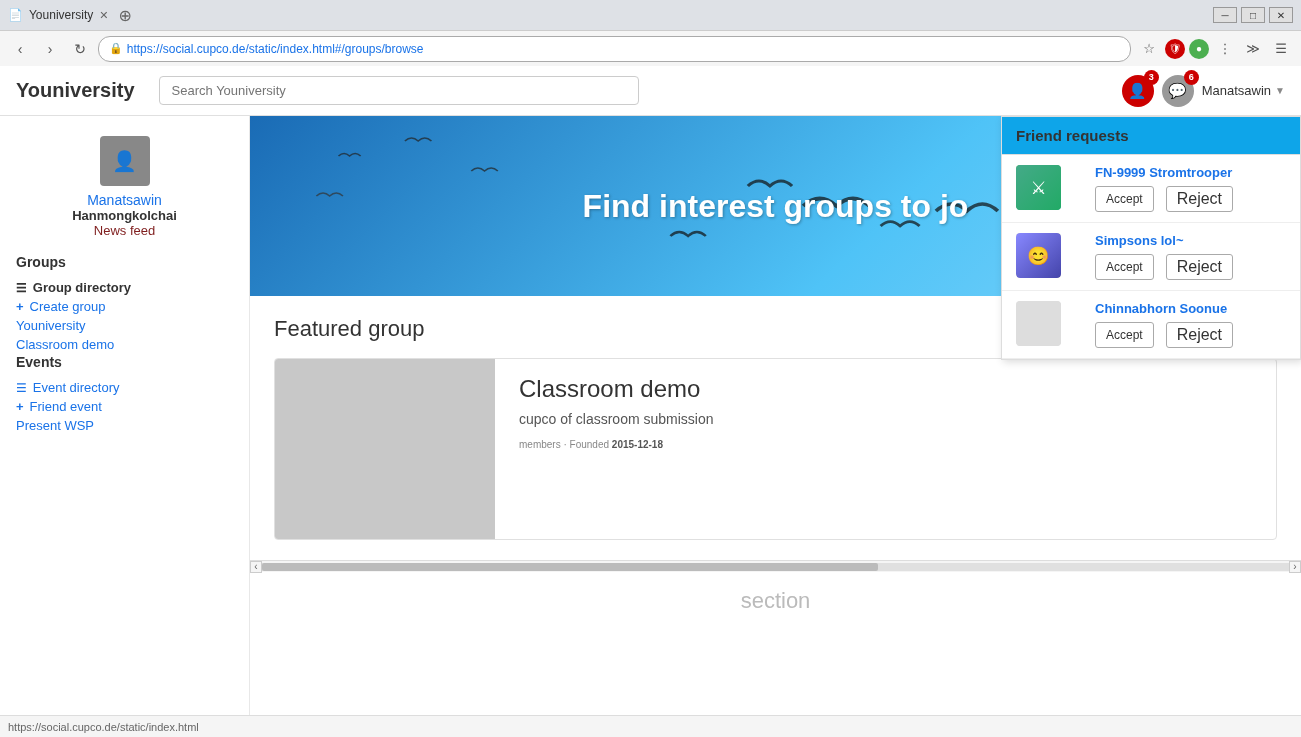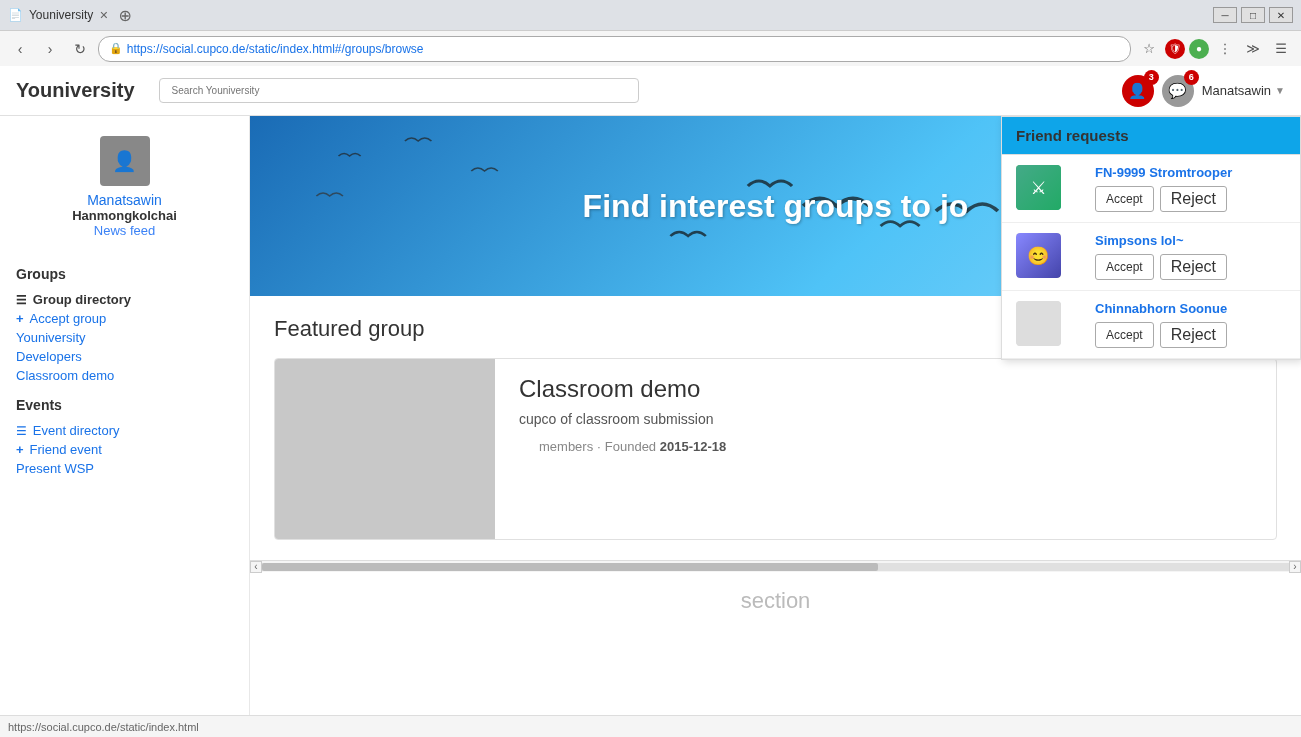--- a/index.html
+++ b/index.html
@@ -19,66 +19,66 @@
     .ext-red { background: #cc0000; color: white; }
     .ext-green { background: #4caf50; color: white; }
 
     
     .page { flex: 1; background: white; display: flex; flex-direction: column; overflow: hidden; position: relative; }
 
     
     .app-header { background: white; border-bottom: 1px solid #e0e0e0; height: 50px; display: flex; align-items: center; padding: 0 16px; gap: 16px; }
     .app-logo { font-size: 20px; font-weight: bold; color: #333; }
     .search-box { flex: 1; max-width: 480px; margin-left: 8px; }
-    .search-box input { width: 100%; border: 1px solid #ccc; border-radius: 4px; padding: 6px 12px; font-size: 10px; outline: none; }
+    .search-box input { width: 100%; border: 1px solid #ccc; border-radius: 4px; padding: 6px 12px; font-size: 13px; outline: none; }
     .header-icons { margin-left: auto; display: flex; align-items: center; gap: 8px; }
     .user-menu { display: flex; align-items: center; gap: 4px; cursor: pointer; color: #333; }
 
     
     .main-layout { flex: 1; display: flex; overflow: hidden; }
 
     
     .sidebar { width: 250px; min-width: 250px; background: white; border-right: 1px solid #e8e8e8; padding: 12px 16px; overflow-y: auto; }
     .user-profile { display: flex; flex-direction: column; align-items: center; padding: 8px 0 16px; }
     .user-avatar { width: 50px; height: 50px; background: #ccc; border-radius: 4px; overflow: hidden; display: flex; align-items: center; justify-content: center; }
     .user-name-link { color: #1a73e8; font-size: 14px; margin: 6px 0 0; text-decoration: none; }
     .user-handle { font-size: 13px; color: #333; font-weight: bold; }
-    .news-feed-link { color: #3b82f6; font-size: 13px; text-decoration: none; }
-    .sidebar-section { margin-top: 12px; }
+    .news-feed-link { color: #7f1d1d; font-size: 13px; text-decoration: none; }
+    .sidebar-section { }
     .sidebar-section-title { font-weight: bold; font-size: 14px; color: #333; margin-bottom: 8px; }
     .sidebar-item { display: flex; align-items: center; gap: 6px; color: #1a73e8; font-size: 13px; padding: 2px 0; cursor: pointer; text-decoration: none; }
     .sidebar-item.active { font-weight: bold; color: #333; }
     .sidebar-item .plus-icon { color: #1a73e8; font-weight: bold; }
 
     
     .content { flex: 1; overflow-y: auto; position: relative; }
     .hero-banner { width: 100%; height: 180px; background: linear-gradient(135deg, #1a6bb5 0%, #4fc3f7 60%, #81d4fa 100%); display: flex; align-items: center; justify-content: center; position: relative; overflow: hidden; }
     .hero-text { color: white; font-size: 32px; font-weight: bold; text-shadow: 1px 1px 3px rgba(0,0,0,0.3); z-index: 2; }
     .birds { position: absolute; top: 0; left: 0; width: 100%; height: 100%; }
 
     .featured-section { padding: 20px 24px; }
     .featured-title { font-size: 22px; color: #333; margin-bottom: 16px; }
     .group-card { display: flex; border: 1px solid #e0e0e0; border-radius: 4px; overflow: hidden; }
     .group-thumb { width: 220px; min-height: 180px; background: #ccc; flex-shrink: 0; }
     .group-info { padding: 16px 24px; flex: 1; }
     .group-name { font-size: 24px; color: #333; margin-bottom: 8px; }
     .group-desc { font-size: 14px; color: #555; margin-bottom: 12px; }
-    .group-meta { font-size: 13px; color: #888; margin-left: 20px; }
+    .group-meta { font-size: 10px; color: #888; }
     .group-meta strong { color: #555; }
 
     .section-label { text-align: center; font-size: 22px; color: #bbb; padding: 16px; }
 
     
     .friend-requests-panel { position: absolute; top: 0; right: 0; width: 300px; background: white; border: 1px solid #ddd; box-shadow: 2px 2px 8px rgba(0,0,0,0.15); z-index: 100; }
     .panel-header { background: #0ea5e9; padding: 10px 14px; font-size: 15px; font-weight: bold; color: #333; border-bottom: 1px solid #ddd; }
     .friend-request-item { display: flex; align-items: flex-start; gap: 10px; padding: 10px 14px; border-bottom: 1px solid #eee; }
     .friend-avatar { width: 45px; height: 45px; background: #ccc; border-radius: 4px; flex-shrink: 0; overflow: hidden; display: flex; align-items: center; justify-content: center; font-size: 20px; }
     .friend-info { flex: 1; margin-left: 24px; }
     .friend-name { font-size: 13px; color: #1a73e8; font-weight: bold; margin-bottom: 6px; }
-    .friend-actions { display: flex; gap: 6px; }
+    .friend-actions { display: flex; gap: 12px; }
     .btn-accept { background: white; border: 1px solid #aaa; border-radius: 3px; padding: 3px 10px; font-size: 12px; cursor: pointer; color: #333; }
     .btn-reject { background: white; border: 1px solid #aaa; border-radius: 3px; padding: 3px 10px; font-size: 16px; cursor: pointer; color: #333; }
 
     
     .h-scrollbar { height: 12px; background: #f5f5f5; border-top: 1px solid #ddd; display: flex; align-items: center; }
     .h-scrollbar-left { width: 12px; height: 12px; display: flex; align-items: center; justify-content: center; cursor: pointer; font-size: 10px; color: #666; border: 1px solid #ccc; }
     .h-scrollbar-track { flex: 1; height: 8px; background: #e0e0e0; position: relative; }
     .h-scrollbar-thumb { position: absolute; left: 0; top: 0; width: 60%; height: 100%; background: #bbb; border-radius: 2px; }
     .h-scrollbar-right { width: 12px; height: 12px; display: flex; align-items: center; justify-content: center; cursor: pointer; font-size: 10px; color: #666; border: 1px solid #ccc; }
 
@@ -172,27 +172,24 @@
         </div>
 
         <div class="sidebar-section">
           <div class="sidebar-section-title">Groups</div>
           <div class="sidebar-item active">
             <span style="font-size:12px;">☰</span>
             <span>Group directory</span>
           </div>
           <div class="sidebar-item">
             <span class="plus-icon">+</span>
-            <span>Accept group</span>
+            <span>Create group</span>
           </div>
           <div class="sidebar-item">
             <span>Youniversity</span>
-          </div>
-          <div class="sidebar-item">
-            <span>Developers</span>
           </div>
           <div class="sidebar-item">
             <span>Classroom demo</span>
           </div>
         </div>
 
         <div class="sidebar-section">
           <div class="sidebar-section-title">Events</div>
           <div class="sidebar-item">
             <span style="font-size:12px;">☰</span>

